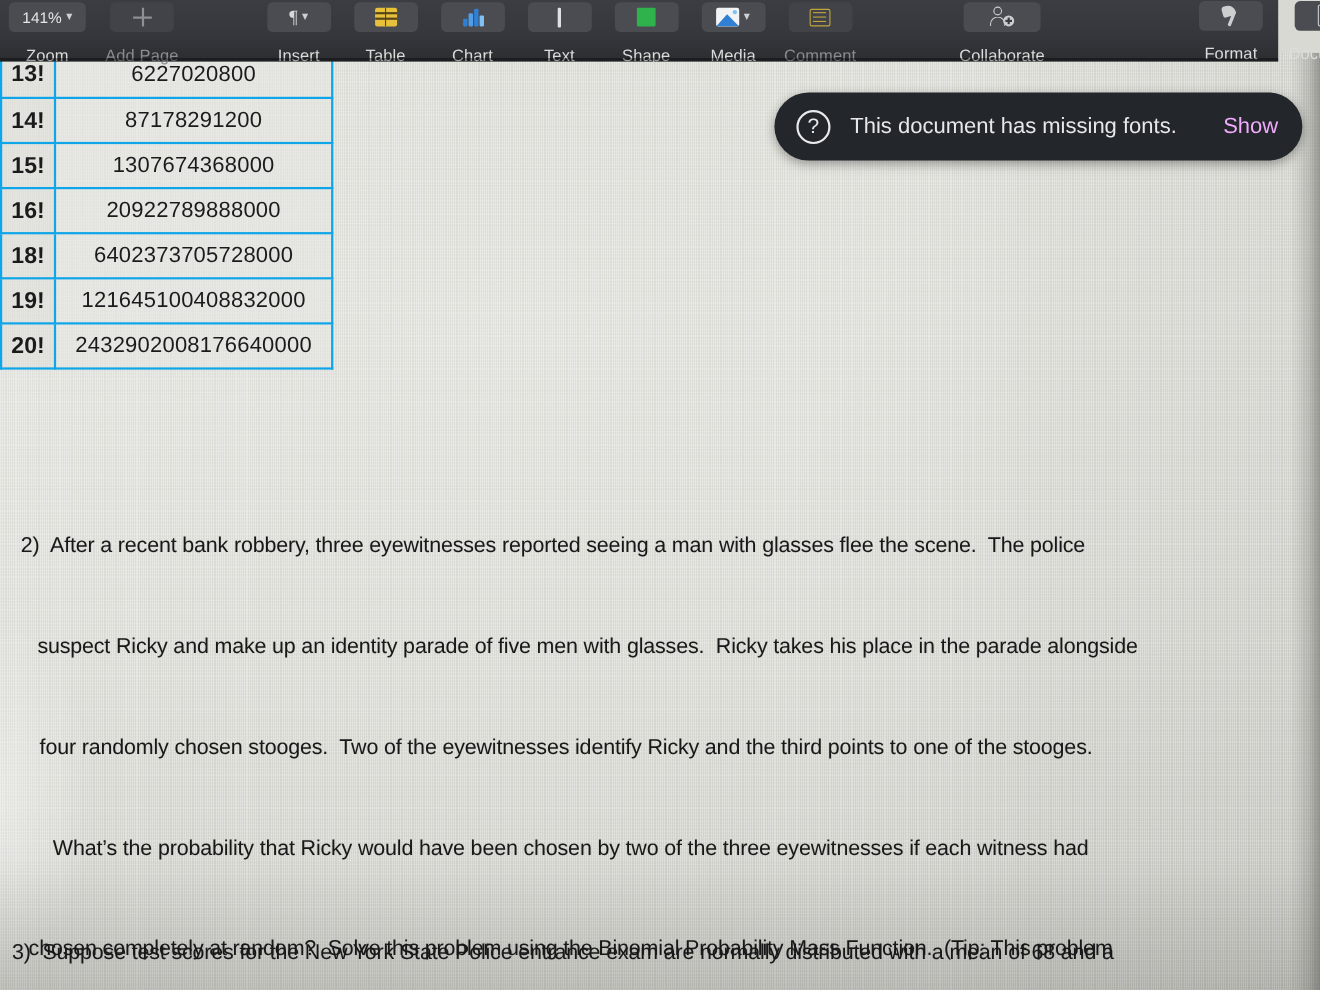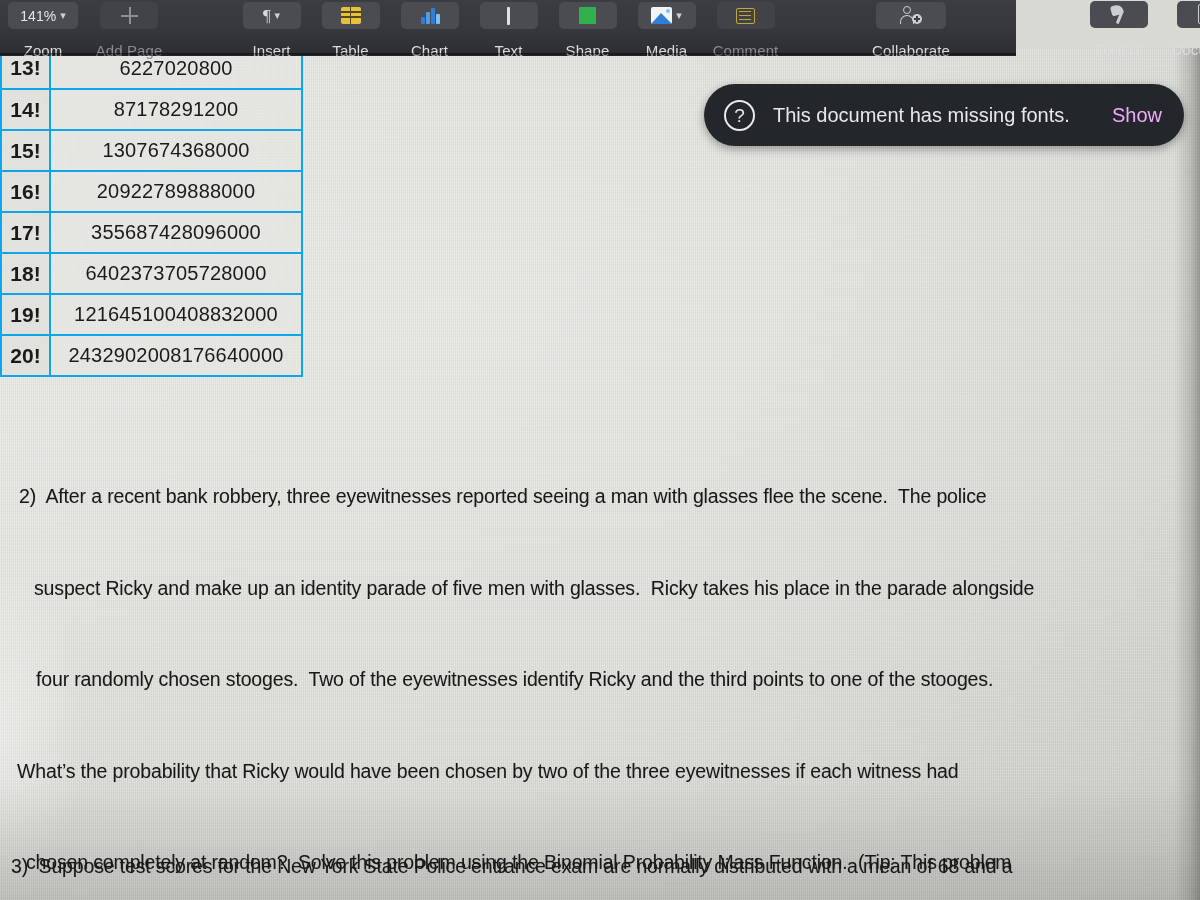--- a/index.html
+++ b/index.html
@@ -44,21 +44,21 @@
     pointer-events:none;
   }
   .paper-bottom-shade {
     position:absolute; left:0; right:0; bottom:0; height:120px;
     background: linear-gradient(0deg, rgba(90,90,86,0.20) 0%, rgba(90,90,86,0) 100%);
     pointer-events:none;
   }
 
   
   #toolbar {
-    position: absolute; left: 0; top: 0; width: 1016px; height: 56px;
+    position: absolute; left: 0; top: 0; width: 1162px; height: 56px;
     background: linear-gradient(180deg, #3b3d42 0%, #35373c 55%, #2b2d31 100%);
     z-index: 20;
   }
   #toolbar:after {
     content:""; position:absolute; left:0; right:0; bottom:0; height:3px;
     background: linear-gradient(180deg, rgba(0,0,0,.55), rgba(0,0,0,.15));
   }
   .tb-group { position:absolute; top:0; height:56px; display:flex; align-items:flex-start; }
 
   .tb-item {
@@ -380,43 +380,39 @@
       </tr>
       <tr>
         <td class="k">15!</td>
         <td class="v">1307674368000</td>
       </tr>
       <tr>
         <td class="k">16!</td>
         <td class="v">20922789888000</td>
       </tr>
       <tr>
-        <td class="k">17!</td>
-        <td class="v">355687428096000</td>
-      </tr>
-      <tr>
         <td class="k">18!</td>
         <td class="v">6402373705728000</td>
       </tr>
       <tr>
         <td class="k">19!</td>
         <td class="v">121645100408832000</td>
       </tr>
       <tr>
         <td class="k">20!</td>
         <td class="v">2432902008176640000</td>
       </tr>
     </tbody>
   </table>
 
   <div class="qblock" id="q2">
     <span class="line"><span class="qnum" style="display:inline-block;width:36px;text-align:right;padding-right:0">2)</span><span style="display:inline-block;width:0"></span>  <span>After a recent bank robbery, three eyewitnesses reported seeing a man with glasses flee the scene.  The police</span></span>
     <span class="line" style="padding-left:34px"><span>suspect Ricky and make up an identity parade of five men with glasses.  Ricky takes his place in the parade alongside</span></span>
     <span class="line" style="padding-left:36px"><span>four randomly chosen stooges.  Two of the eyewitnesses identify Ricky and the third points to one of the stooges.</span></span>
-    <span class="line" style="padding-left:17px"><span>What’s the probability that Ricky would have been chosen by two of the three eyewitnesses if each witness had</span></span>
+    <span class="line" style="padding-left:48px"><span>What’s the probability that Ricky would have been chosen by two of the three eyewitnesses if each witness had</span></span>
     <span class="line" style="padding-left:26px"><span>chosen completely at random?  Solve this problem using the Binomial Probability Mass Function.  (Tip: This problem</span></span>
     
     
   </div>
 
   <div class="qblock" id="q3">
     <span class="line"><span class="qnum" style="display:inline-block;width:28px;text-align:right">3)</span>  <span>Suppose test scores for the New York State Police entrance exam are normally distributed with a mean of 68 and a</span></span>
     
   </div>
 

